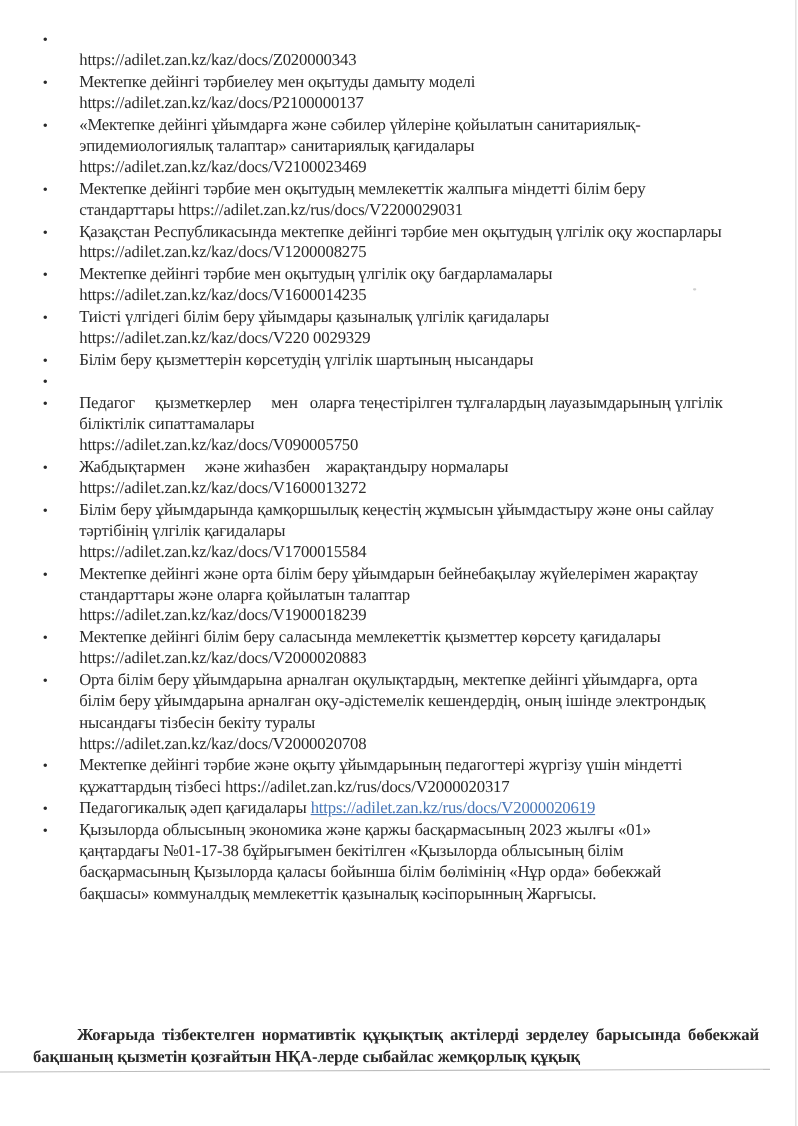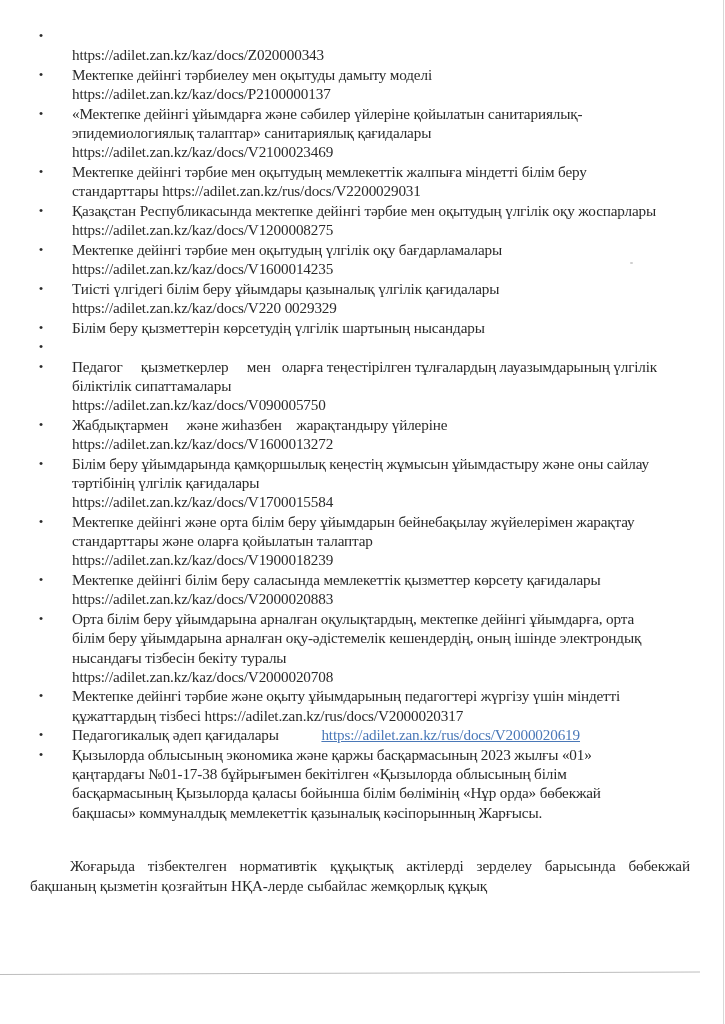--- a/index.html
+++ b/index.html
@@ -13,25 +13,26 @@
       margin: 0; padding: 0; list-style: none;
     }
     ul.doc-list li {
       position: relative; padding-left: 36px;
       font-size: 15.2px; line-height: 19.2px; margin: 0 0 0.5px 0;
       letter-spacing: -0.15px;
     }
     ul.doc-list li .bullet {
       position: absolute; left: 0; top: 0; width: 10px; text-align: center; font-size: 13px;
     }
-    .link { color: #4a78b8; text-decoration: underline; margin-left: 39px; }
+    .link { color: #4a78b8; text-decoration: underline; }
     .para {
-      position: absolute; left: 30px; top: 841px; width: 660px;
+      position: absolute; left: 30px; top: 916px; width: 660px;
       font-size: 15.2px; line-height: 20px; text-align: justify; text-indent: 40px;
       letter-spacing: -0.1px;
+      font-weight: bold;
     }
     .rule {
       position: absolute; left: 0; top: 974px; width: 700px; height: 1px;
       background: #bdbdbd; transform: rotate(-0.2deg); transform-origin: left;
     }
     .edge {
       position: absolute; right: 1px; top: 0; width: 1px; height: 1024px; background: #d8d8d8;
     }
     .speck { position: absolute; left: 630px; top: 262px; width: 3px; height: 2px; background: #cfcfcf; border-radius: 1px; }
   </style>
@@ -43,21 +44,21 @@
     <li><span class="bullet">•</span><br><span>https://adilet.zan.kz/kaz/docs/Z020000343</span></li>
     <li><span class="bullet">•</span><span>Мектепке дейінгі тәрбиелеу мен оқытуды дамыту моделі</span><br><span>https://adilet.zan.kz/kaz/docs/P2100000137</span></li>
     <li><span class="bullet">•</span><span>«Мектепке дейінгі ұйымдарға және сәбилер үйлеріне қойылатын санитариялық-эпидемиологиялық талаптар» санитариялық қағидалары</span><br><span>https://adilet.zan.kz/kaz/docs/V2100023469</span></li>
     <li><span class="bullet">•</span><span>Мектепке дейінгі тәрбие мен оқытудың мемлекеттік жалпыға міндетті білім беру стандарттары</span> <span>https://adilet.zan.kz/rus/docs/V2200029031</span></li>
     <li><span class="bullet">•</span><span>Қазақстан Республикасында мектепке дейінгі тәрбие мен оқытудың үлгілік оқу жоспарлары</span> <span>https://adilet.zan.kz/kaz/docs/V1200008275</span></li>
     <li><span class="bullet">•</span><span>Мектепке дейінгі тәрбие мен оқытудың үлгілік оқу бағдарламалары</span><br><span>https://adilet.zan.kz/kaz/docs/V1600014235</span></li>
     <li><span class="bullet">•</span><span>Тиісті үлгідегі білім беру ұйымдары қазыналық үлгілік қағидалары</span><br><span>https://adilet.zan.kz/kaz/docs/V220 0029329</span></li>
     <li><span class="bullet">•</span><span>Білім беру қызметтерін көрсетудің үлгілік шартының нысандары</span><br></li>
     <li><span class="bullet">•</span><br></li>
     <li><span class="bullet">•</span><span style="white-space:pre-wrap">Педагог     қызметкерлер     мен   оларға теңестірілген тұлғалардың лауазымдарының үлгілік біліктілік сипаттамалары</span><br><span>https://adilet.zan.kz/kaz/docs/V090005750</span></li>
-    <li><span class="bullet">•</span><span style="white-space:pre">Жабдықтармен     және жиһазбен    жарақтандыру үйлеріне</span><br><span>https://adilet.zan.kz/kaz/docs/V1600013272</span></li>
+    <li><span class="bullet">•</span><span style="white-space:pre">Жабдықтармен     және жиһазбен    жарақтандыру нормалары</span><br><span>https://adilet.zan.kz/kaz/docs/V1600013272</span></li>
     <li><span class="bullet">•</span><span>Білім беру ұйымдарында қамқоршылық кеңестің жұмысын ұйымдастыру және оны сайлау тәртібінің үлгілік қағидалары</span><br><span>https://adilet.zan.kz/kaz/docs/V1700015584</span></li>
     <li><span class="bullet">•</span><span>Мектепке дейінгі және орта білім беру ұйымдарын бейнебақылау жүйелерімен жарақтау стандарттары және оларға қойылатын талаптар</span><br><span>https://adilet.zan.kz/kaz/docs/V1900018239</span></li>
     <li><span class="bullet">•</span><span>Мектепке дейінгі білім беру саласында мемлекеттік қызметтер көрсету қағидалары</span> <span>https://adilet.zan.kz/kaz/docs/V2000020883</span></li>
     <li><span class="bullet">•</span><span>Орта білім беру ұйымдарына арналған оқулықтардың, мектепке дейінгі ұйымдарға, орта білім беру ұйымдарына арналған оқу-әдістемелік кешендердің, оның ішінде электрондық нысандағы тізбесін бекіту туралы</span><br><span>https://adilet.zan.kz/kaz/docs/V2000020708</span></li>
     <li><span class="bullet">•</span><span>Мектепке дейінгі тәрбие және оқыту ұйымдарының педагогтері жүргізу үшін міндетті құжаттардың тізбесі</span> <span>https://adilet.zan.kz/rus/docs/V2000020317</span></li>
     <li><span class="bullet">•</span><span>Педагогикалық әдеп қағидалары</span> <span class="link">https://adilet.zan.kz/rus/docs/V2000020619</span></li>
     <li><span class="bullet">•</span><span>Қызылорда облысының экономика және қаржы басқармасының 2023  жылғы «01»  қаңтардағы №01-17-38 бұйрығымен бекітілген «Қызылорда облысының білім басқармасының Қызылорда қаласы бойынша білім бөлімінің «Нұр орда» бөбекжай бақшасы» коммуналдық мемлекеттік қазыналық кәсіпорынның Жарғысы.</span></li>
   </ul>
 
   <p class="para">Жоғарыда тізбектелген нормативтік құқықтық актілерді зерделеу барысында бөбекжай бақшаның қызметін қозғайтын НҚА-лерде  сыбайлас  жемқорлық құқық</p>

